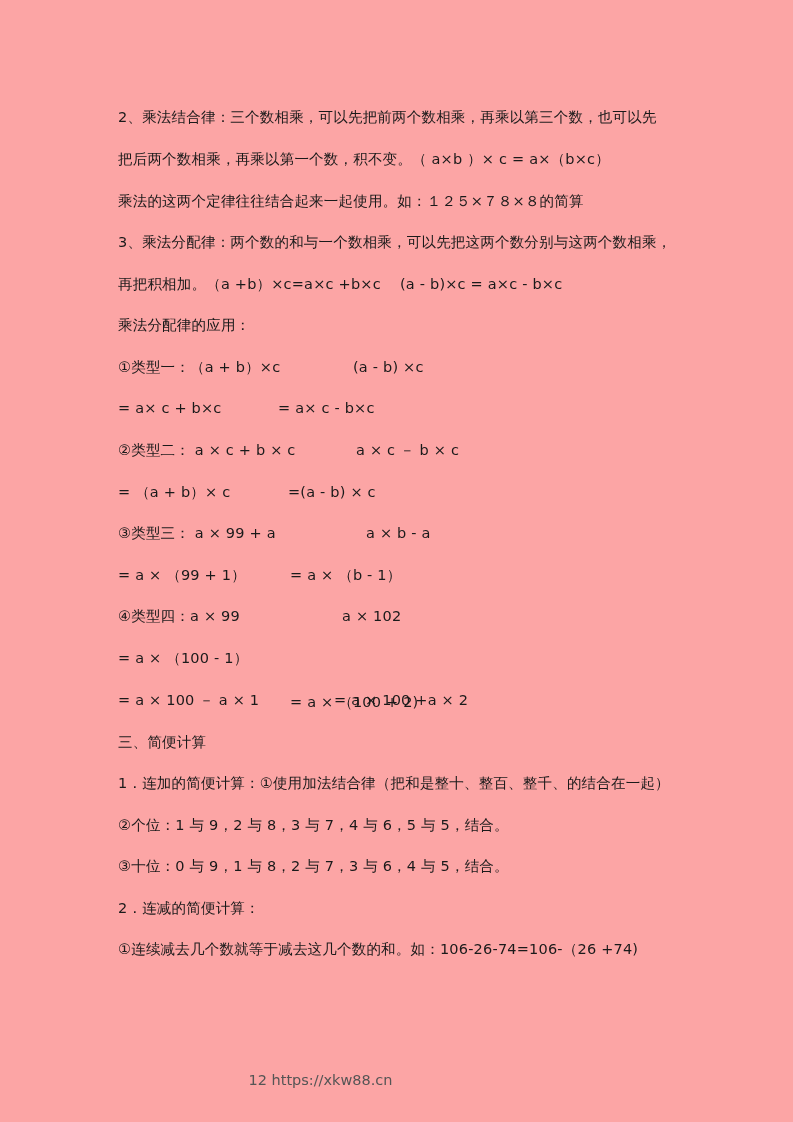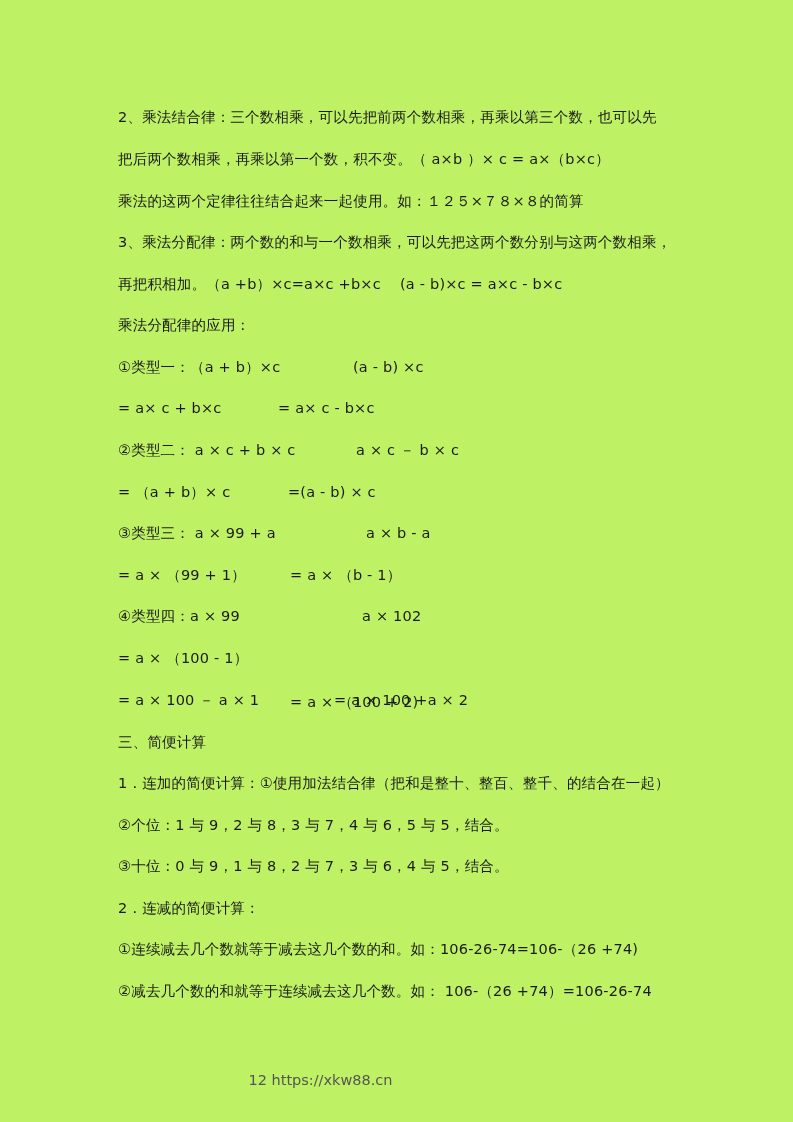--- a/index.html
+++ b/index.html
@@ -12,21 +12,21 @@
       height: 1122px;
       position: relative;
       overflow: hidden;
       font-family: "DejaVu Sans", "Liberation Sans", sans-serif;
       color: #1a1a1a;
     }
     .page {
       position: absolute;
       left: 0; top: 0;
       width: 793px; height: 1122px;
-      background: #bef264;
+      background: #fca5a5;
     }
     .line {
       position: absolute;
       left: 118px;
       font-size: 14.5px;
       line-height: 20px;
       white-space: nowrap;
       letter-spacing: 0.2px;
     }
     .seg {
@@ -87,39 +87,38 @@
     <span class="seg" style="left:248px;">a × b - a</span>
   </div>
 
   <div class="line" style="top:565px;">
     <span>= a × （99 + 1）</span>
     <span class="seg" style="left:172px;">= a × （b - 1）</span>
   </div>
 
   <div class="line" style="top:606px;">
     <span>④类型四：a × 99</span>
-    <span class="seg" style="left:244px;text-align:center;">a × 102</span>
+    <span class="seg" style="left:224px;text-align:center;">a × 102</span>
   </div>
 
   <div class="line" style="top:648px;">
     <span>= a × （100 - 1）</span>
     <span class="seg" style="left:172px;margin-top:44px;">= a × （100 + 2)</span>
   </div>
 
   <div class="line" style="top:690px;">
     <span>= a × 100 － a × 1</span>
     <span class="seg" style="left:216px;">= a × 100 +a × 2</span>
   </div>
 
   <div class="line" style="top:732px;">三、简便计算</div>
   <div class="line" style="top:773px;">1．连加的简便计算：①使用加法结合律（把和是整十、整百、整千、的结合在一起）</div>
   <div class="line" style="top:815px;">②个位：1 与 9，2 与 8，3 与 7，4 与 6，5 与 5，结合。</div>
   <div class="line" style="top:856px;">③十位：0 与 9，1 与 8，2 与 7，3 与 6，4 与 5，结合。</div>
   <div class="line" style="top:898px;">2．连减的简便计算：</div>
   <div class="line" style="top:939px;">①连续减去几个数就等于减去这几个数的和。如：106-26-74=106-（26 +74)</div>
-  <div class="line" style="top:981px;">②减去几个数的和就等于连续减去这几个数。如： 106-（26 +74）=106-26-74</div>
 
   <div class="footer">
     <span>12</span>
     <span>https://xkw88.cn</span>
   </div>
 
 </div>
 
 </body></html>

